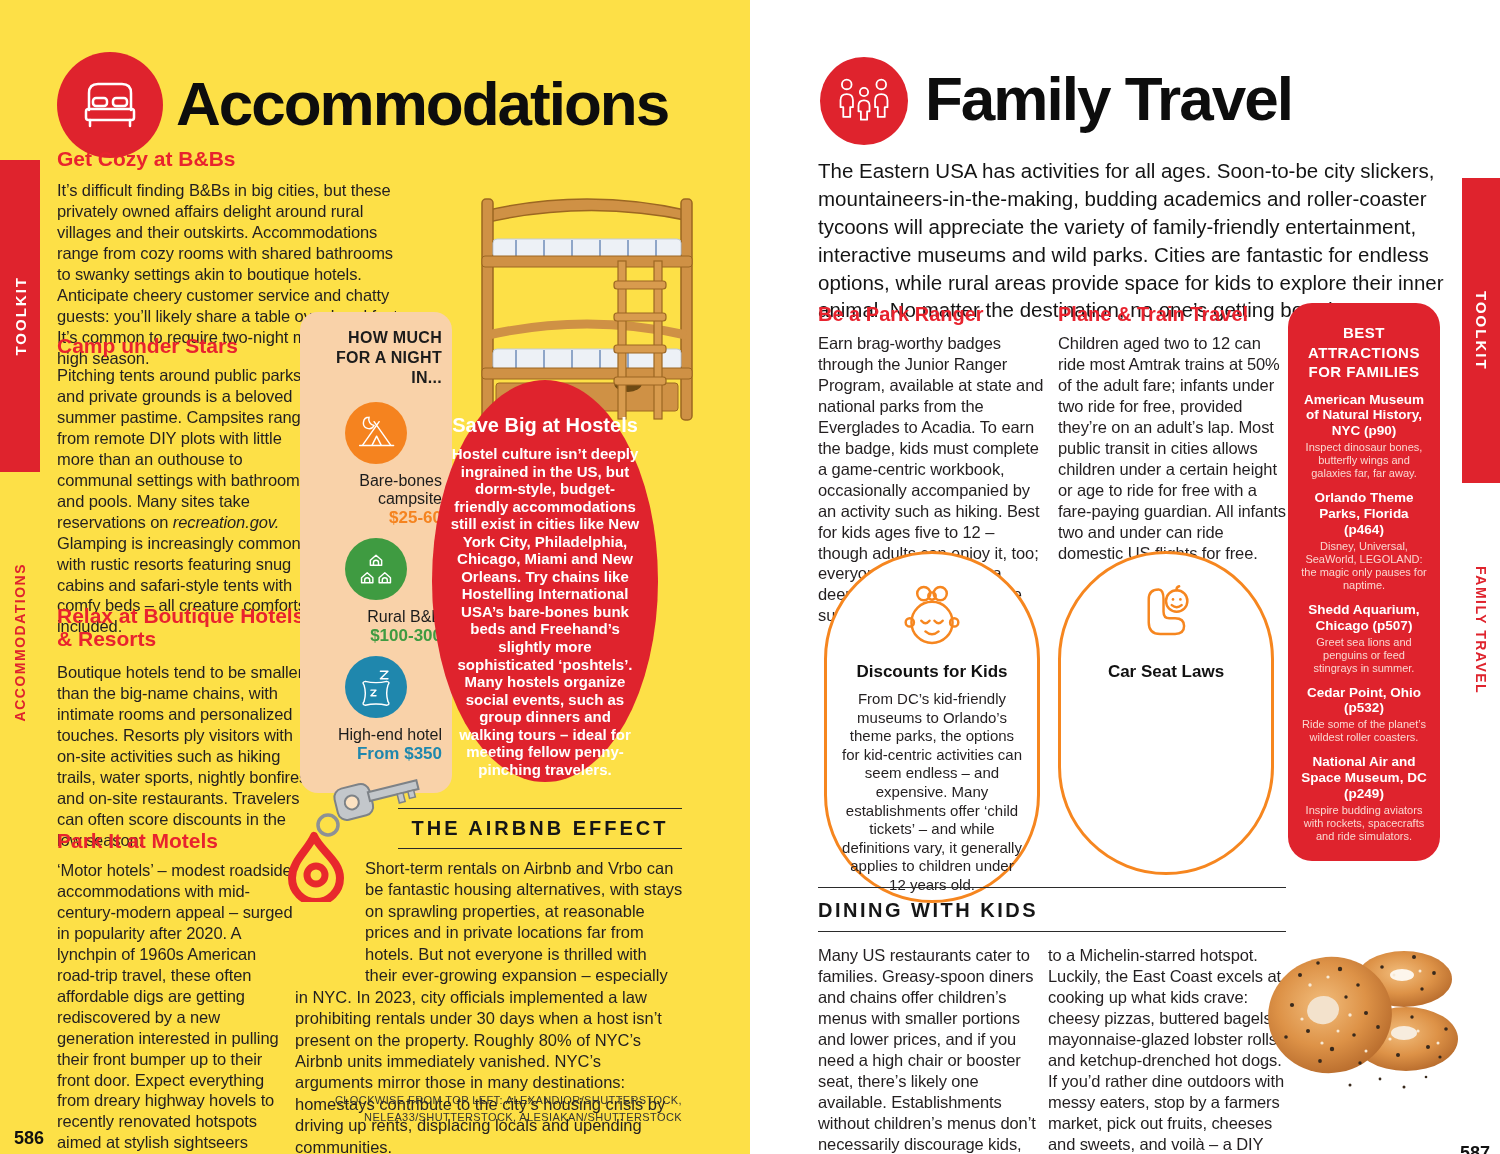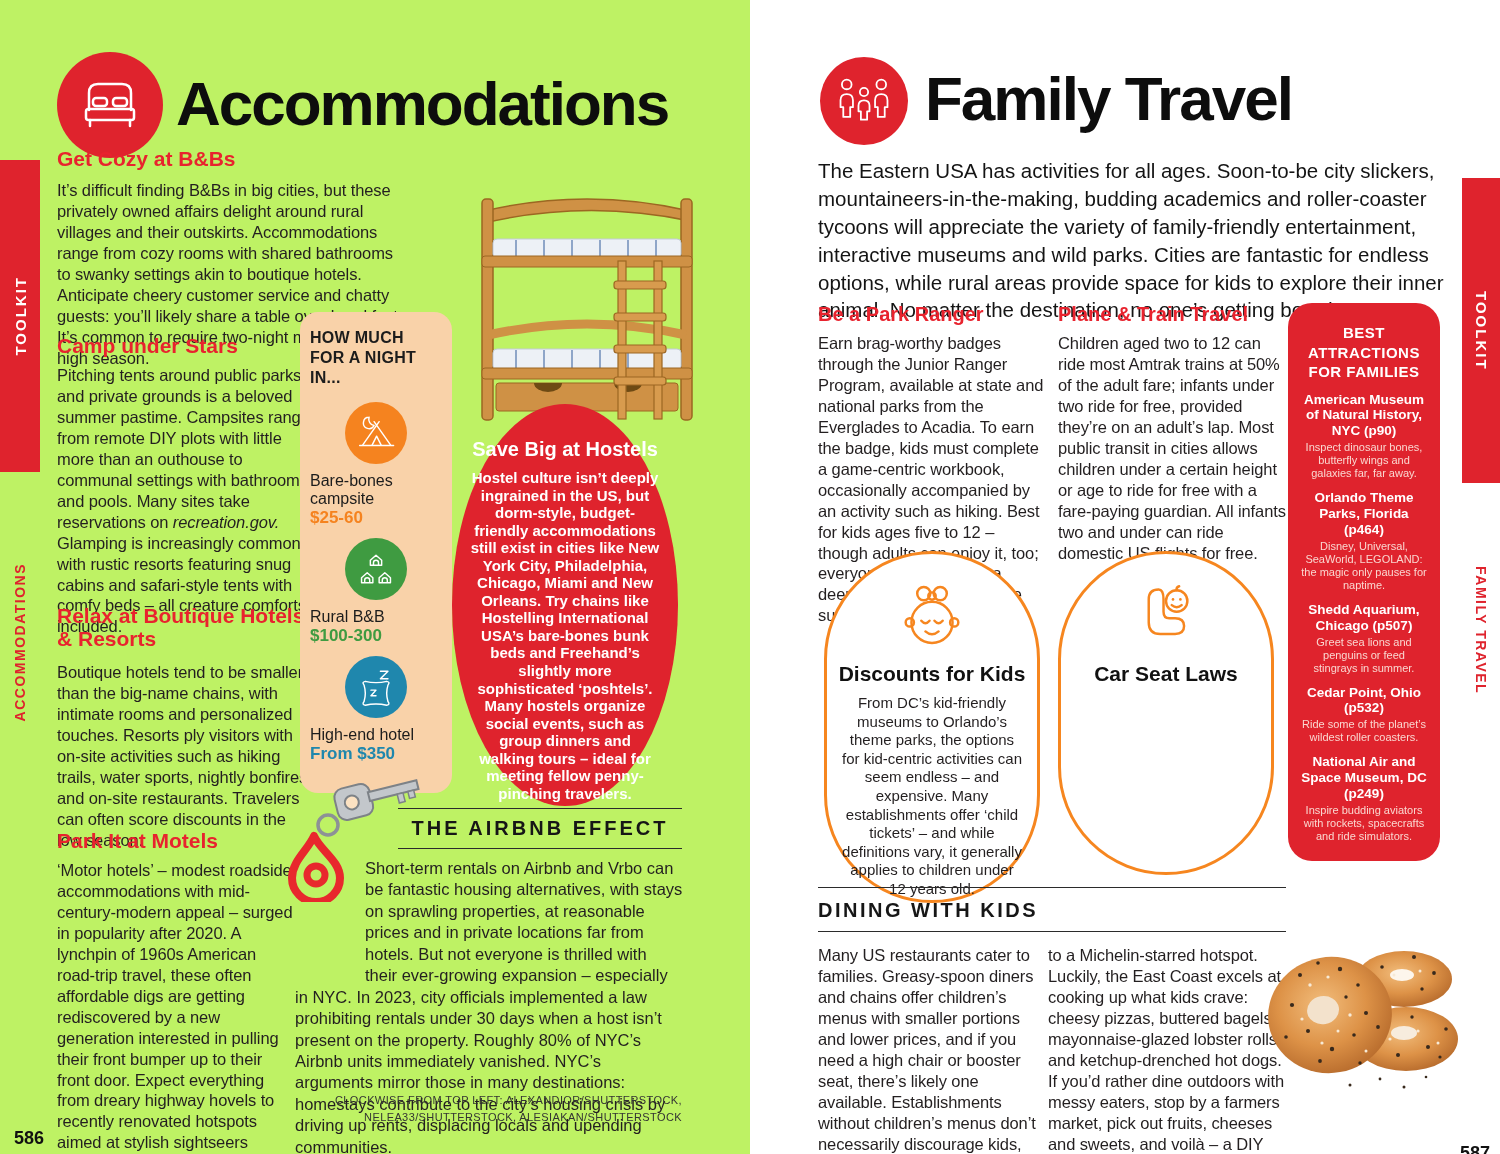--- a/index.html
+++ b/index.html
@@ -1,36 +1,36 @@
 <!DOCTYPE html>
 <html><head>
 <meta charset="utf-8">
 <style>
   html,body{margin:0;padding:0;background:#888;}
   .stage{position:relative;width:1500px;height:1154px;background:#fff;overflow:hidden;
          font-family:"Liberation Sans","DejaVu Sans",sans-serif;color:#231f20;}
   .abs{position:absolute;}
   
-  .left-page{left:0;top:0;width:750px;height:1154px;background:#bef264;}
+  .left-page{left:0;top:0;width:750px;height:1154px;background:#fde047;}
   .right-page{left:750px;top:15px;width:750px;height:1154px;background:#ffffff;}
   
   .tab-red{background:#df232d;display:flex;align-items:center;justify-content:center;}
   .vup{writing-mode:vertical-rl;transform:rotate(180deg);}
   .vdn{writing-mode:vertical-rl;}
   .tab-label{font-weight:700;font-size:15px;letter-spacing:2px;color:#fff;}
   .tab-label-red{font-weight:700;font-size:14px;letter-spacing:1.5px;color:#df232d;}
   
   .title-circle{border-radius:50%;background:#df232d;display:flex;align-items:center;justify-content:center;}
   .page-title{font-size:62px;font-weight:600;letter-spacing:-2px;color:#0d0d0d;margin:0;white-space:nowrap;}
   
   .sec-head{color:#e8232e;font-weight:700;font-size:21px;line-height:1.08;margin:0;}
   .body-txt{font-size:16.5px;line-height:1.27;letter-spacing:-0.1px;margin:0;}
   .intro-txt{font-size:20.5px;line-height:1.36;color:#141414;margin:0;}
   
-  .price-box{background:#f9d2a9;border-radius:18px;padding:16px 10px 20px 10px;text-align:left;}
+  .price-box{background:#f9d2a9;border-radius:18px;padding:16px 10px 20px 10px;text-align:right;}
   .price-title{font-weight:700;font-size:16px;line-height:1.25;letter-spacing:.3px;color:#1c1c1c;margin:0 0 14px 0;}
   .p-circle{width:62px;height:62px;border-radius:50%;margin:10px auto 8px auto;display:flex;align-items:center;justify-content:center;}
   .p-label{font-size:16px;line-height:1.12;color:#1c1c1c;}
   .p-price{font-size:17px;font-weight:700;margin-bottom:6px;}
   
   .hostel-oval{background:#df232d;border-radius:50%;color:#fff;text-align:center;}
   .hostel-title{font-weight:700;font-size:20px;line-height:1.15;margin:0 0 8px 0;}
   .hostel-body{font-weight:600;font-size:15px;line-height:1.17;margin:0;}
   
   .rule{border-top:1.5px solid #2b2b2b;height:0;}
@@ -39,21 +39,21 @@
   .wrap-spacer{float:left;width:70px;height:118px;}
   .credits{font-size:11px;font-weight:400;letter-spacing:.4px;color:#333;text-align:right;line-height:1.5;}
   .page-num{font-weight:700;font-size:18px;color:#111;margin-top:38px;}
   
   .col-head{color:#e8232e;font-weight:700;font-size:20px;margin:0 0 8px 0;}
   .attr-box{background:#df232d;border-radius:24px;color:#fff;text-align:center;padding:20px 12px 18px 12px;}
   .attr-title{font-weight:700;font-size:15px;line-height:1.3;letter-spacing:.5px;margin:0 0 10px 0;}
   .attr-name{font-weight:700;font-size:13.5px;line-height:1.18;margin:10px 0 2px 0;}
   .attr-desc{font-size:11px;line-height:1.18;color:#fad7d0;margin:0;}
   .info-oval{border:3px solid #f6861f;border-radius:110px;background:#fff;text-align:center;}
-  .oval-head{font-weight:700;font-size:21px;color:#111;margin:6px 0 8px 0;}
+  .oval-head{font-weight:700;font-size:17px;color:#111;margin:6px 0 8px 0;}
   .oval-body{font-size:15px;line-height:1.24;margin:0 auto;width:182px;}
   .dine-head{font-weight:700;font-size:20px;letter-spacing:2.5px;color:#161616;margin:0;}
   
   .ic{stroke:#fff;fill:none;stroke-width:2.5;stroke-linecap:round;stroke-linejoin:round;}
   .ico{stroke:#f6861f;fill:none;stroke-width:3;stroke-linecap:round;stroke-linejoin:round;}
 </style>
 </head>
 <body>
 
 <div class="stage">
@@ -138,21 +138,21 @@
       <g fill="#d89b4e" stroke="#9c6722" stroke-width="1.2">
         <rect x="150" y="96" width="8" height="158"></rect>
         <rect x="186" y="96" width="8" height="158"></rect>
         <rect x="146" y="116" width="52" height="8" rx="3"></rect>
         <rect x="146" y="148" width="52" height="8" rx="3"></rect>
         <rect x="146" y="180" width="52" height="8" rx="3"></rect>
         <rect x="146" y="212" width="52" height="8" rx="3"></rect>
       </g>
     </svg>
 
-    <div class="abs hostel-oval" style="left:452px;top:380px;width:226px;height:402px;padding:34px 18px 0 18px;box-sizing:border-box;margin-top:24px;">
+    <div class="abs hostel-oval" style="left:432px;top:380px;width:226px;height:402px;padding:34px 18px 0 18px;box-sizing:border-box;">
       <p class="hostel-title">Save Big at Hostels</p>
       <p class="hostel-body">Hostel culture isn’t deeply ingrained in the US, but dorm-style, budget-friendly accommodations still exist in cities like New York City, Philadelphia, Chicago, Miami and New Orleans. Try chains like Hostelling International USA’s bare-bones bunk beds and Freehand’s slightly more sophisticated ‘poshtels’. Many hostels organize social events, such as group dinners and walking tours – ideal for meeting fellow penny-pinching travelers.</p>
     </div>
 
     <svg class="abs" style="left:252px;top:762px;" width="170" height="140" viewBox="0 0 170 140">
       <g transform="rotate(-14 110 40)">
         <rect x="84" y="22" width="36" height="32" rx="9" fill="#c3c7cb" stroke="#7d8287" stroke-width="2"></rect>
         <circle cx="100" cy="38" r="7" fill="#fce2c2" stroke="#7d8287" stroke-width="2"></circle>
         <rect x="118" y="32" width="50" height="9" fill="#c3c7cb" stroke="#7d8287" stroke-width="2"></rect>
         <rect x="146" y="41" width="6" height="9" fill="#c3c7cb" stroke="#7d8287" stroke-width="1.5"></rect>

